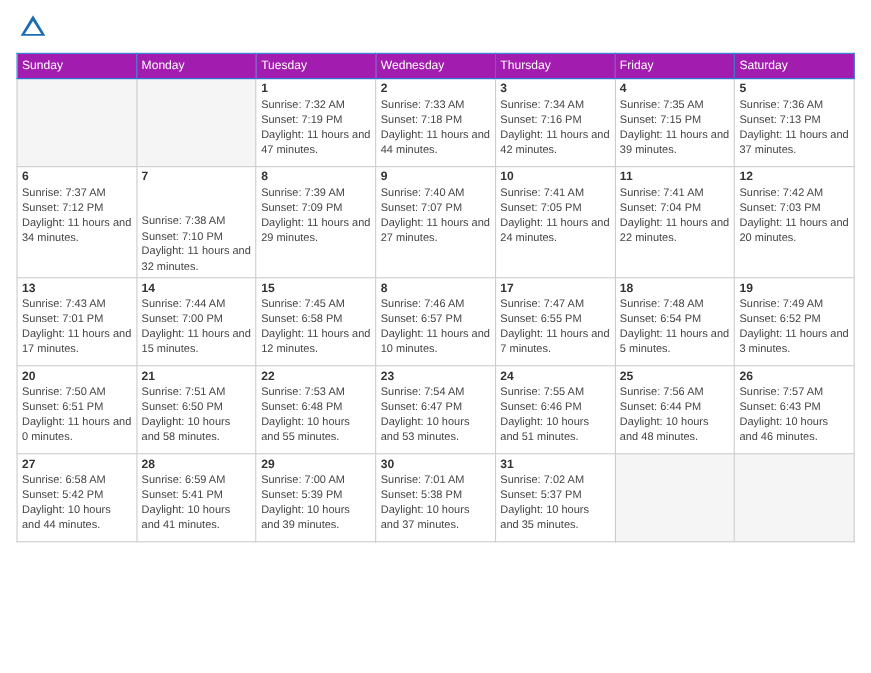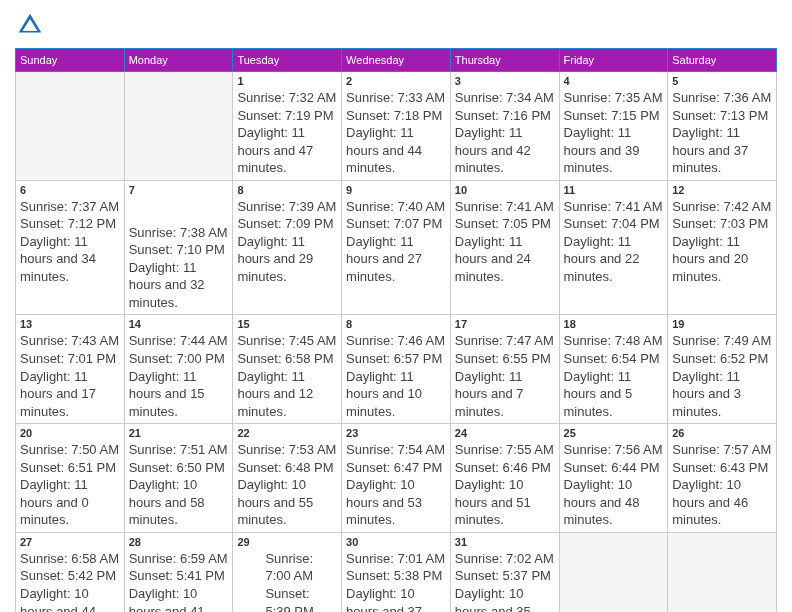--- a/index.html
+++ b/index.html
@@ -87,21 +87,21 @@
     }
     .day-num {
       font-size: 11px;
       font-weight: bold;
       color: #333;
       display: block;
       margin-bottom: 2px;
     }
     .day-info {
       color: #444;
-      font-size: 13px;
+      font-size: 10px;
       line-height: 1.35;
     }
     .row-bg-alt td:not(.empty) {
       background: #f0f4f8;
     }
   </style>
 </head>
 <body>
 
 <div class="page">
@@ -310,21 +310,21 @@
 Daylight: 10 hours and 44 minutes.</div>
           </td>
           <td>
             <span class="day-num">28</span>
             <div class="day-info" style="white-space: pre-wrap;">Sunrise: 6:59 AM
 Sunset: 5:41 PM
 Daylight: 10 hours and 41 minutes.</div>
           </td>
           <td>
             <span class="day-num">29</span>
-            <div class="day-info" style="white-space: pre-wrap; margin-left: 28px;">Sunrise: 7:00 AM
+            <div class="day-info" style="white-space: pre-wrap;">Sunrise: 7:00 AM
 Sunset: 5:39 PM
 Daylight: 10 hours and 39 minutes.</div>
           </td>
           <td>
             <span class="day-num">30</span>
             <div class="day-info" style="white-space: pre-wrap;">Sunrise: 7:01 AM
 Sunset: 5:38 PM
 Daylight: 10 hours and 37 minutes.</div>
           </td>
           <td>

